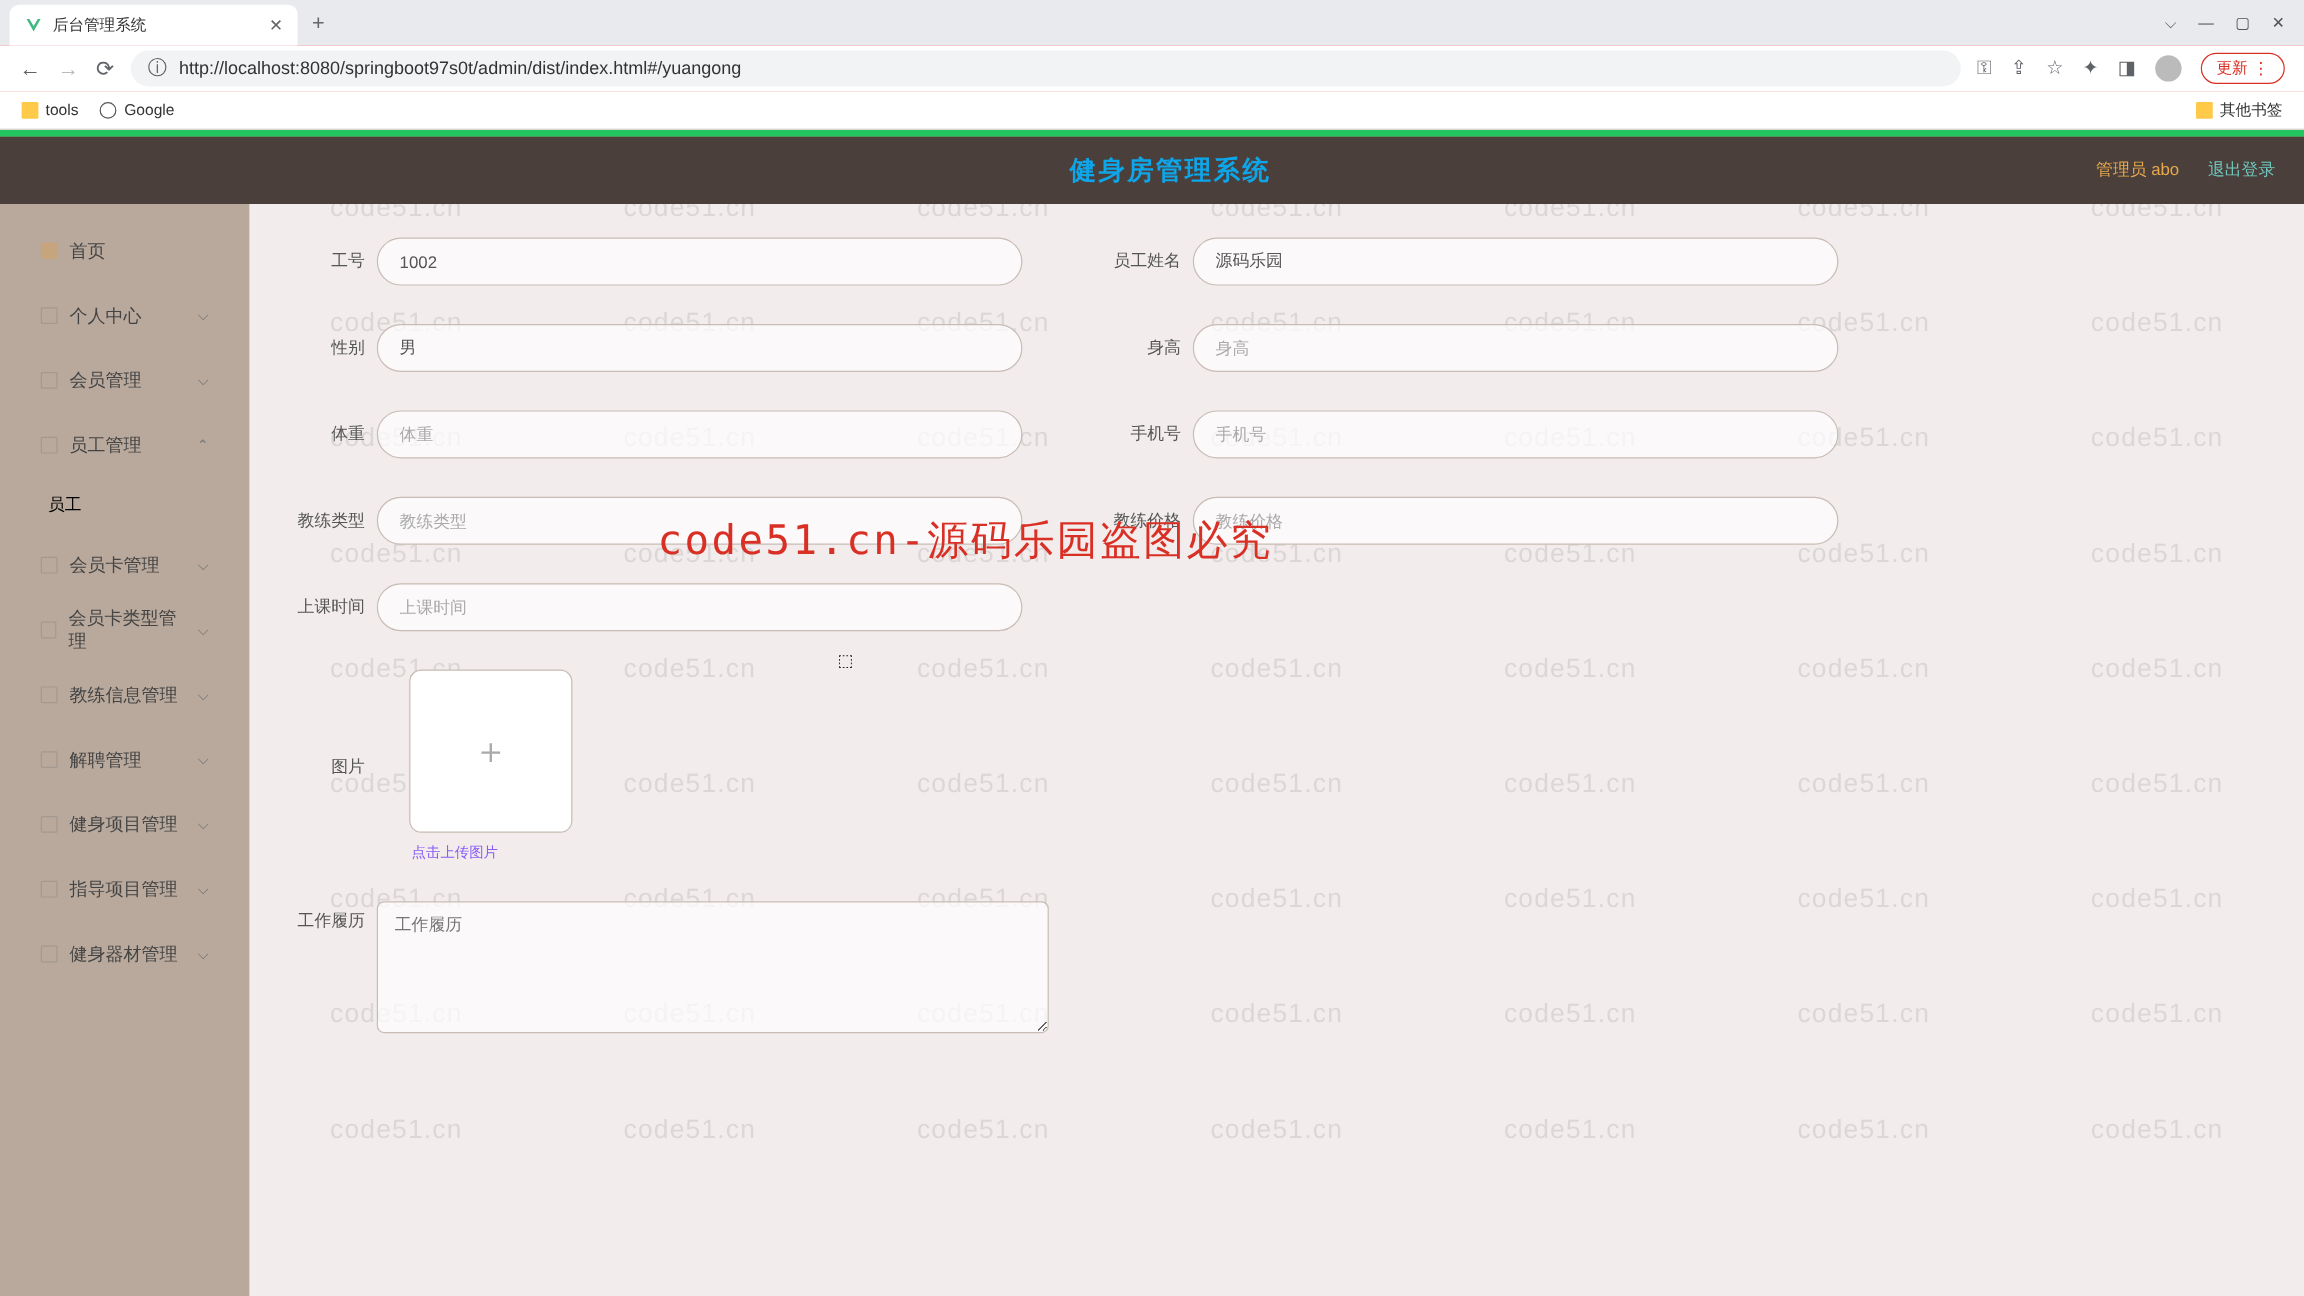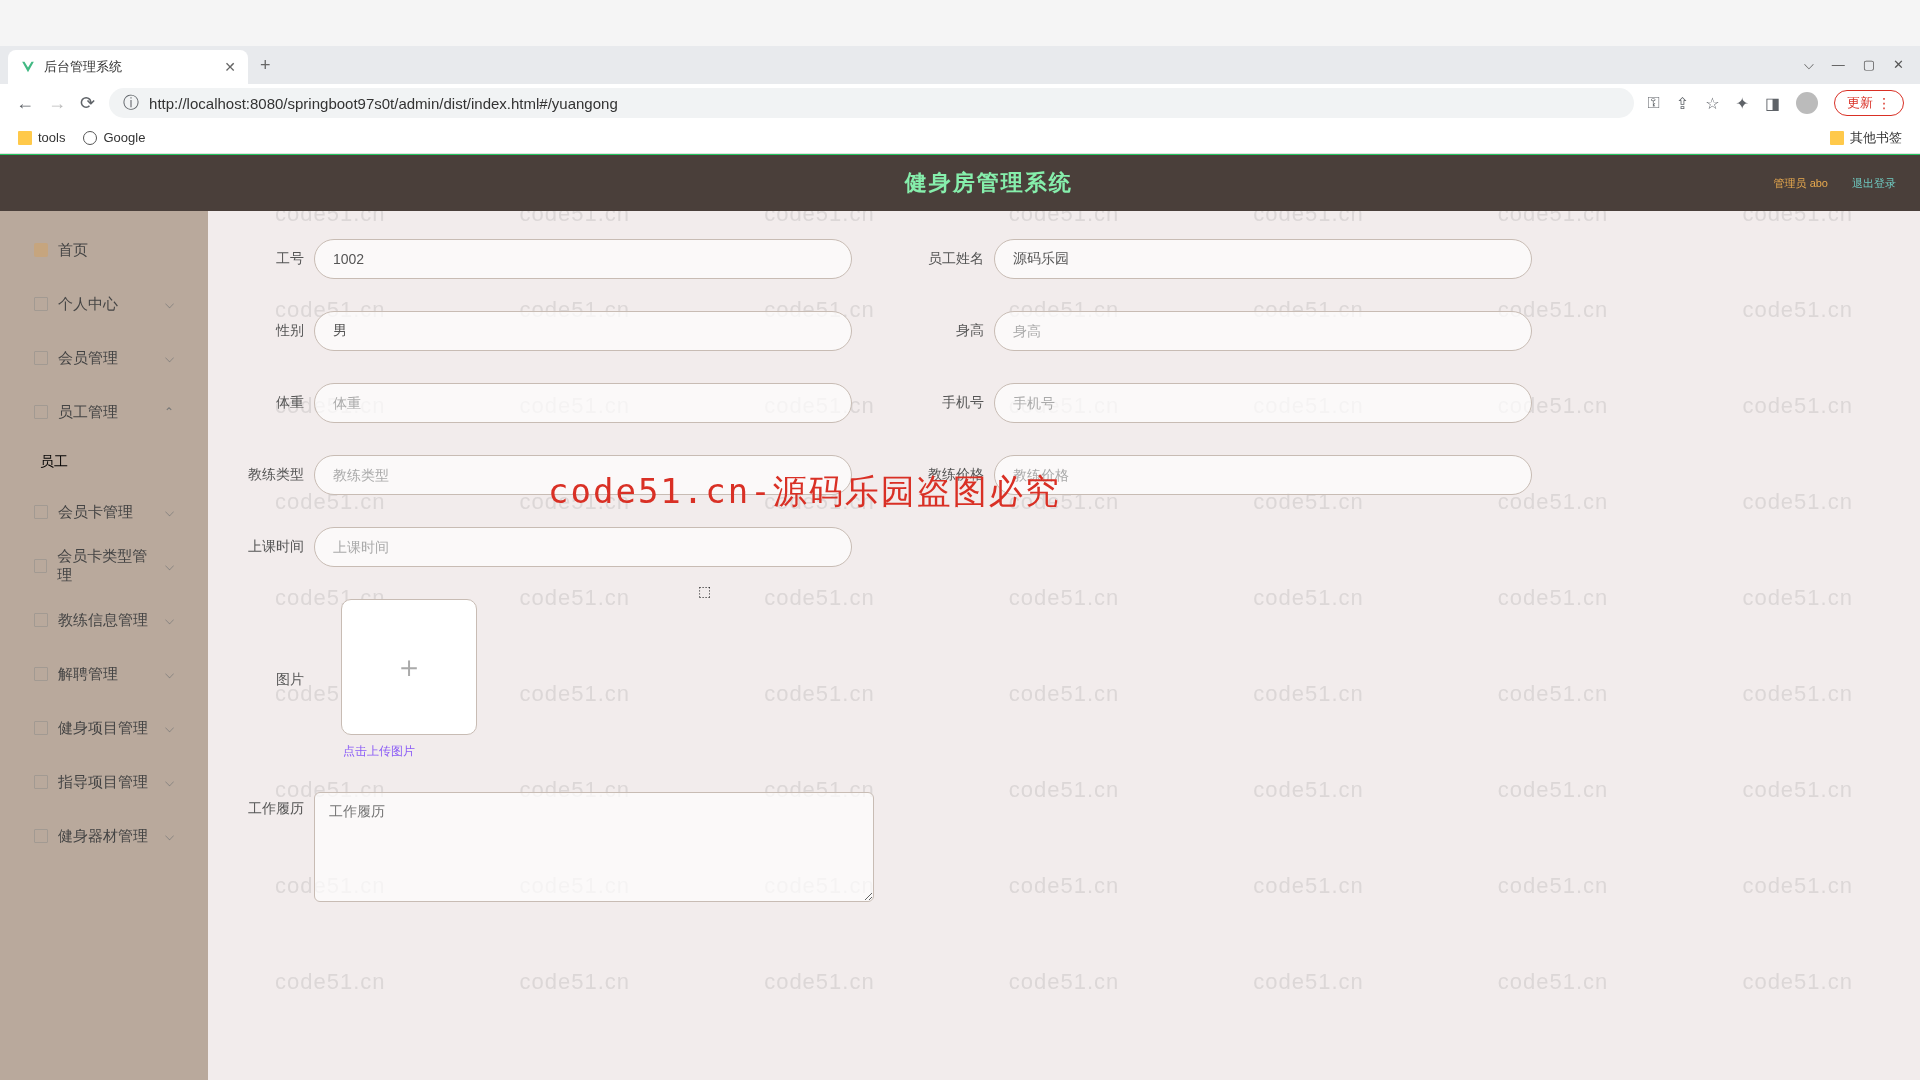--- a/index.html
+++ b/index.html
@@ -1,19 +1,19 @@
 <!DOCTYPE html>
 <html><head>
   <meta charset="utf-8">
   <style>
     * { margin: 0; padding: 0; box-sizing: border-box; font-family: "Microsoft YaHei", Arial, sans-serif; }
     body { width: 1920px; height: 1080px; overflow: hidden; background: #f5f5f5; }
     
     
-    .browser-chrome { background: #ef4444; border-bottom: 1px solid #22c55e; margin-top: 46px; }
+    .browser-chrome { background: #ef4444; border-bottom: 6px solid #22c55e; }
     .tab-bar { display: flex; align-items: center; height: 38px; background: #e8eaed; padding-left: 8px; }
     .tab { display: flex; align-items: center; background: #fff; border-radius: 8px 8px 0 0; height: 34px; padding: 0 12px; min-width: 240px; margin-top: 4px; gap: 8px; }
     .tab-favicon { width: 16px; height: 16px; color: #42b983; display:flex; align-items:center; justify-content:center;}
     .tab-title { font-size: 13px; color: #333; flex: 1; }
     .tab-close { color: #666; cursor: pointer; font-size: 14px; }
     .new-tab { color: #666; padding: 0 12px; font-size: 18px; cursor: pointer; }
     .window-controls { margin-left: auto; display: flex; gap: 18px; padding-right: 16px; color: #555; }
     .window-controls span { cursor: pointer; font-size: 13px;}
     
     .url-bar { display: flex; align-items: center; height: 38px; padding: 0 16px; gap: 14px; background:#fff; }
@@ -26,22 +26,22 @@
     
     .bookmarks { display: flex; align-items: center; height: 32px; padding: 0 18px; gap: 18px; background:#fff; border-bottom:1px solid #e0e0e0; font-size: 13px; }
     .bookmark-item { display: flex; align-items: center; gap: 6px; color: #333; cursor: pointer; }
     .folder-icon { width: 14px; height: 14px; background: #ffc94a; border-radius: 1px; }
     .globe-icon { width:14px; height:14px; border:1.5px solid #555; border-radius:50%; position:relative;}
     .other-bookmarks { margin-left: auto; }
     
     
     .app { display: flex; flex-direction: column; height: calc(1080px - 108px); }
     .app-header { height: 56px; background: #4a3f3a; display: flex; align-items: center; padding: 0 24px; }
-    .app-title { flex:1; text-align:center; color: #86efac; font-size: 22px; font-weight: bold; letter-spacing: 2px; }
-    .header-right { display: flex; gap: 24px; font-size: 11px; }
+    .app-title { flex:1; text-align:center; color: #0ea5e9; font-size: 22px; font-weight: bold; letter-spacing: 2px; }
+    .header-right { display: flex; gap: 24px; font-size: 14px; }
     .admin-label { color: #e8a94e; cursor: pointer; }
     .logout-label { color: #6fc9c0; cursor: pointer; }
     
     .app-body { flex: 1; display: flex; overflow: hidden; }
     .sidebar { width: 208px; background: #b9a99c; padding-top: 12px; overflow-y: auto; }
     .menu-item { display: flex; align-items: center; height: 54px; padding: 0 34px; color: #444; font-size: 15px; cursor: pointer; position: relative; gap:10px;}
     .menu-icon { width: 14px; height: 14px; opacity: 0.45; }
     .menu-icon.home { background: #d8a05a; border-radius:2px;}
     .menu-icon.doc { border: 1.5px solid #888; border-radius:1px;}
     .chevron { margin-left: auto; color: #777; font-size: 12px; }

